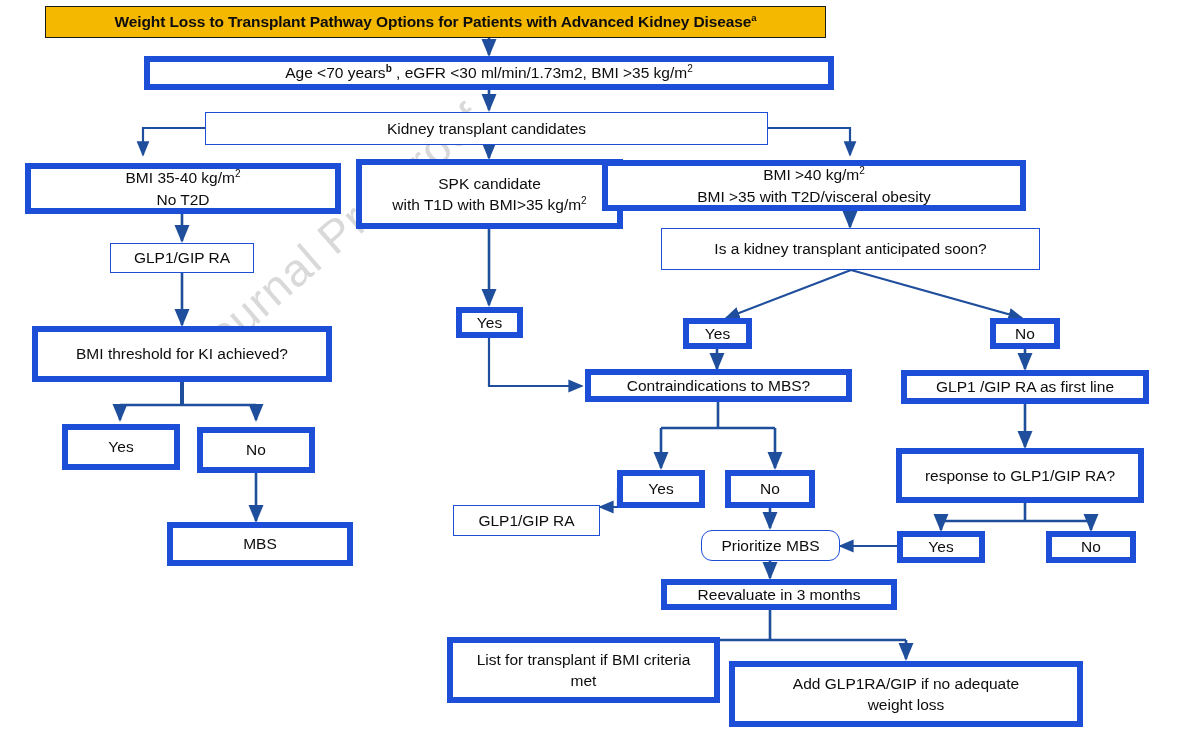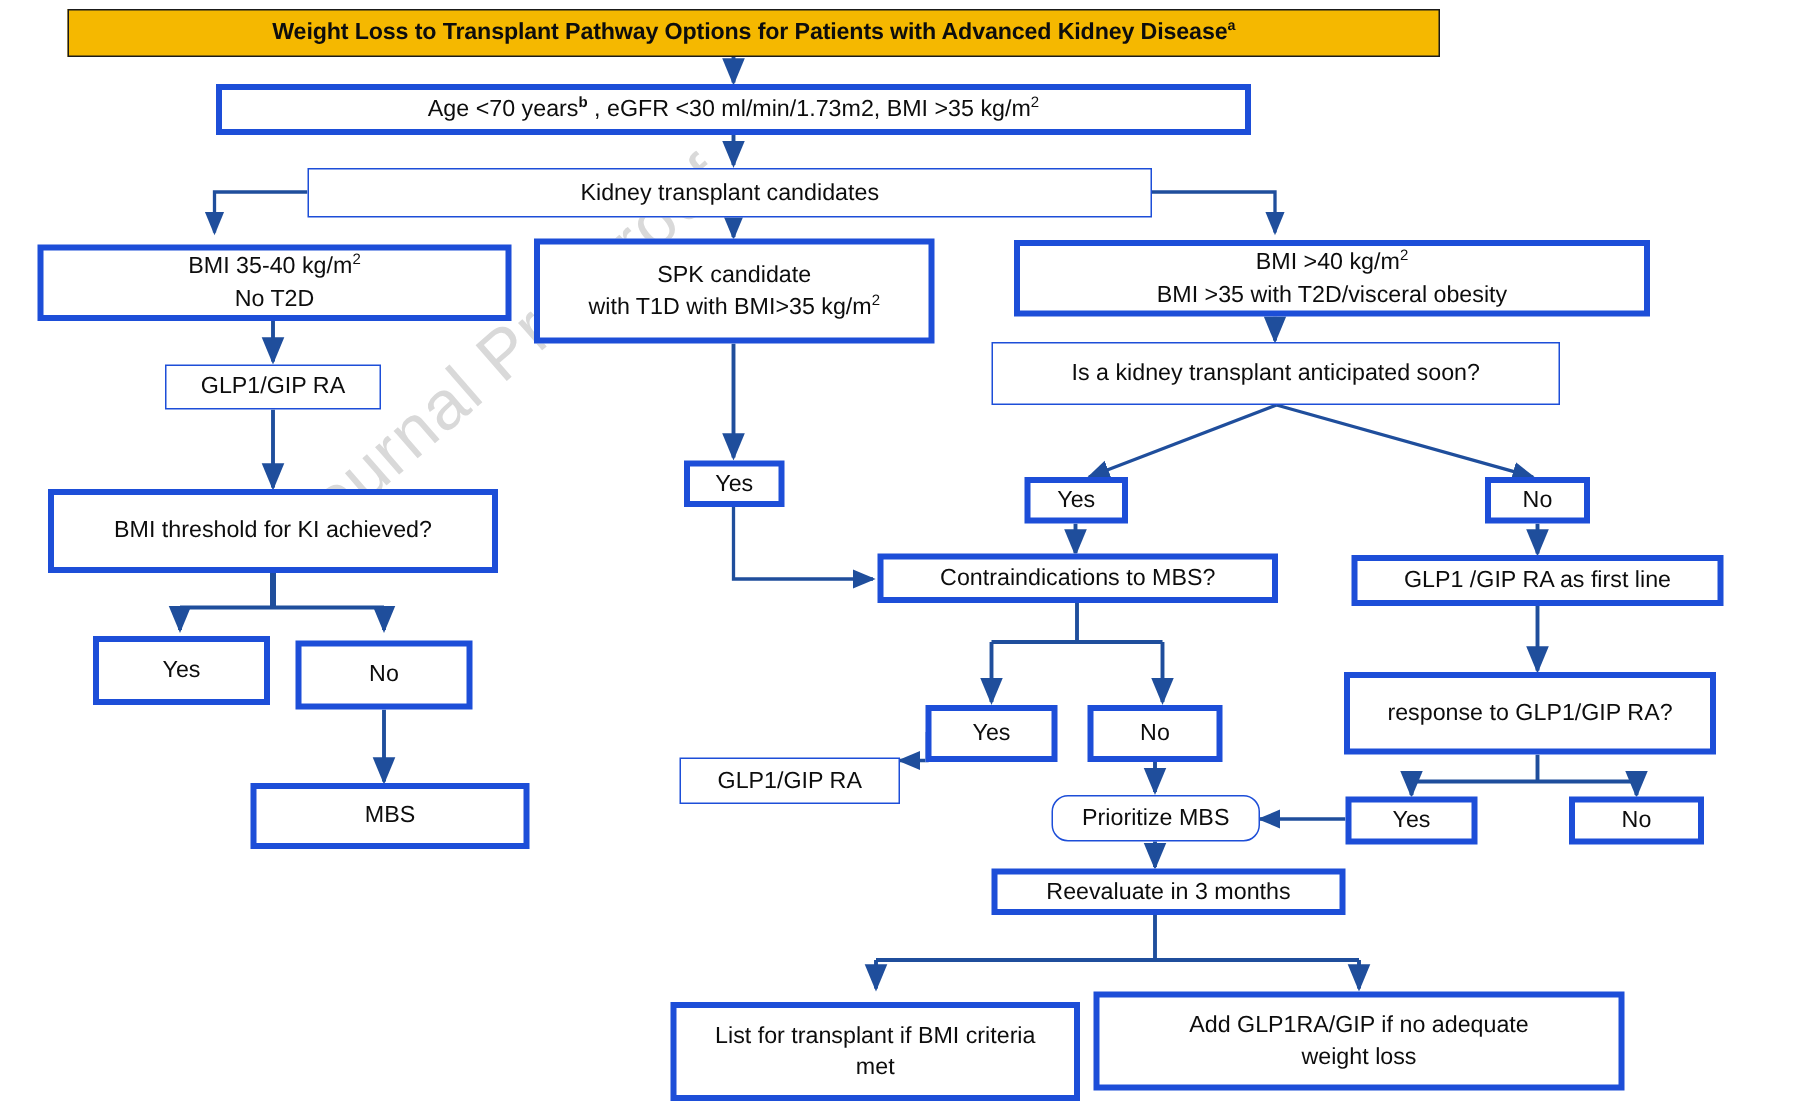--- a/index.html
+++ b/index.html
@@ -30,21 +30,21 @@
     letter-spacing: 1px;
     white-space: nowrap;
     pointer-events: none;
     user-select: none;
     z-index: 1;
   }
   .title-bar {
     position: absolute;
     left: 45px;
     top: 6px;
-    width: 915px;
+    width: 781px;
     height: 32px;
     background: #F5B800;
     border: 1px solid #1a1a1a;
     box-sizing: border-box;
     display: flex;
     align-items: center;
     justify-content: center;
     z-index: 4;
   }
   .title-bar .t {
@@ -54,21 +54,21 @@
     white-space: nowrap;
     letter-spacing: -0.1px;
   }
   .title-bar sup {
     font-size: 9.5px;
     vertical-align: super;
   }
   .node {
     position: absolute;
     background: #ffffff;
-    border: 4px solid #1d4ed8;
+    border: 6px solid #1d4ed8;
     box-sizing: border-box;
     display: flex;
     align-items: center;
     justify-content: center;
     text-align: center;
     font-size: 15.5px;
     color: #0d0d0d;
     line-height: 1.38;
     z-index: 3;
     padding: 0 2px;
@@ -179,21 +179,21 @@
   <div class="node" style="left:25px; top:163px; width:316px; height:51px; flex-direction:column;">
     <span><span>BMI 35-40 kg/m</span><span class="sup2">2</span></span>
     <span>No T2D</span>
   </div>
 
   <div class="node" style="left:356px; top:159px; width:267px; height:70px; flex-direction:column;">
     <span>SPK candidate</span>
     <span><span>with T1D with BMI&gt;35 kg/m</span><span class="sup2">2</span></span>
   </div>
 
-  <div class="node" style="left:676px; top:160px; width:424px; height:51px; flex-direction:column;">
+  <div class="node" style="left:602px; top:160px; width:424px; height:51px; flex-direction:column;">
     <span><span>BMI &gt;40 kg/m</span><span class="sup2">2</span></span>
     <span>BMI &gt;35 with T2D/visceral obesity</span>
   </div>
 
   <div class="node thin" style="left:110px; top:243px; width:144px; height:30px;">
     <span>GLP1/GIP RA</span>
   </div>
 
   <div class="node thin" style="left:661px; top:228px; width:379px; height:42px;">
     <span>Is a kidney transplant anticipated soon?</span>
@@ -260,21 +260,21 @@
   </div>
 
   <div class="node" style="left:1046px; top:531px; width:90px; height:32px;">
     <span>No</span>
   </div>
 
   <div class="node" style="left:650px; top:579px; width:236px; height:31px;margin-left:11px;">
     <span>Reevaluate in 3 months</span>
   </div>
 
-  <div class="node" style="left:447px; top:668px; width:273px; height:66px; flex-direction:column;">
+  <div class="node" style="left:447px; top:637px; width:273px; height:66px; flex-direction:column;">
     <span>List for transplant if BMI criteria</span>
     <span>met</span>
   </div>
 
   <div class="node" style="left:729px; top:661px; width:354px; height:66px; flex-direction:column;">
     <span>Add GLP1RA/GIP if no adequate</span>
     <span>weight loss</span>
   </div>
 
 </div>

